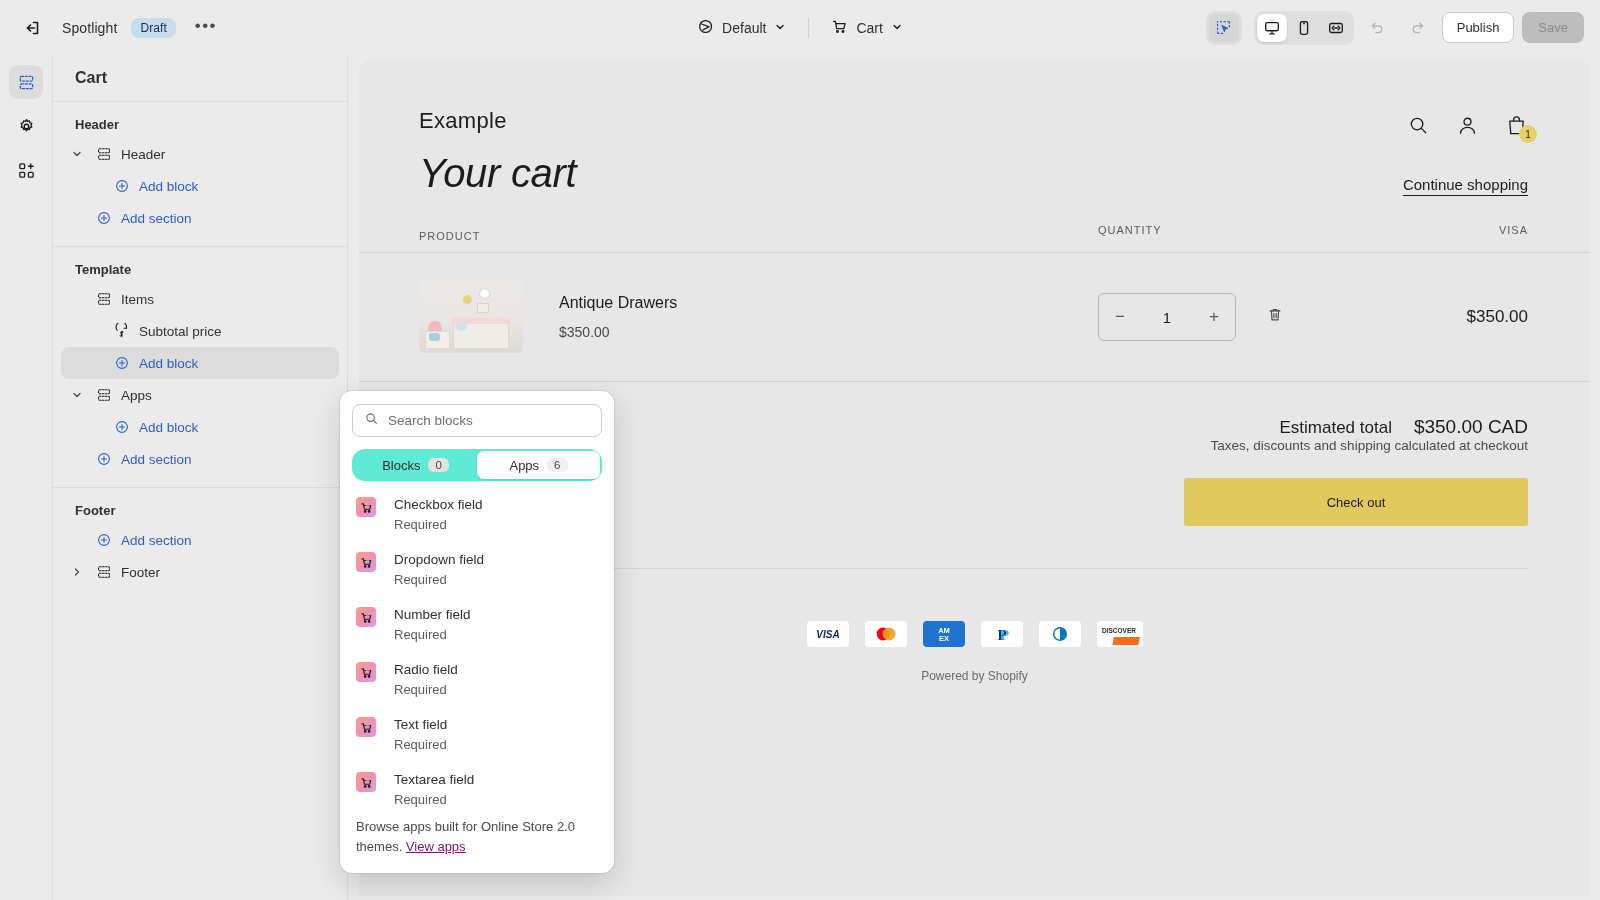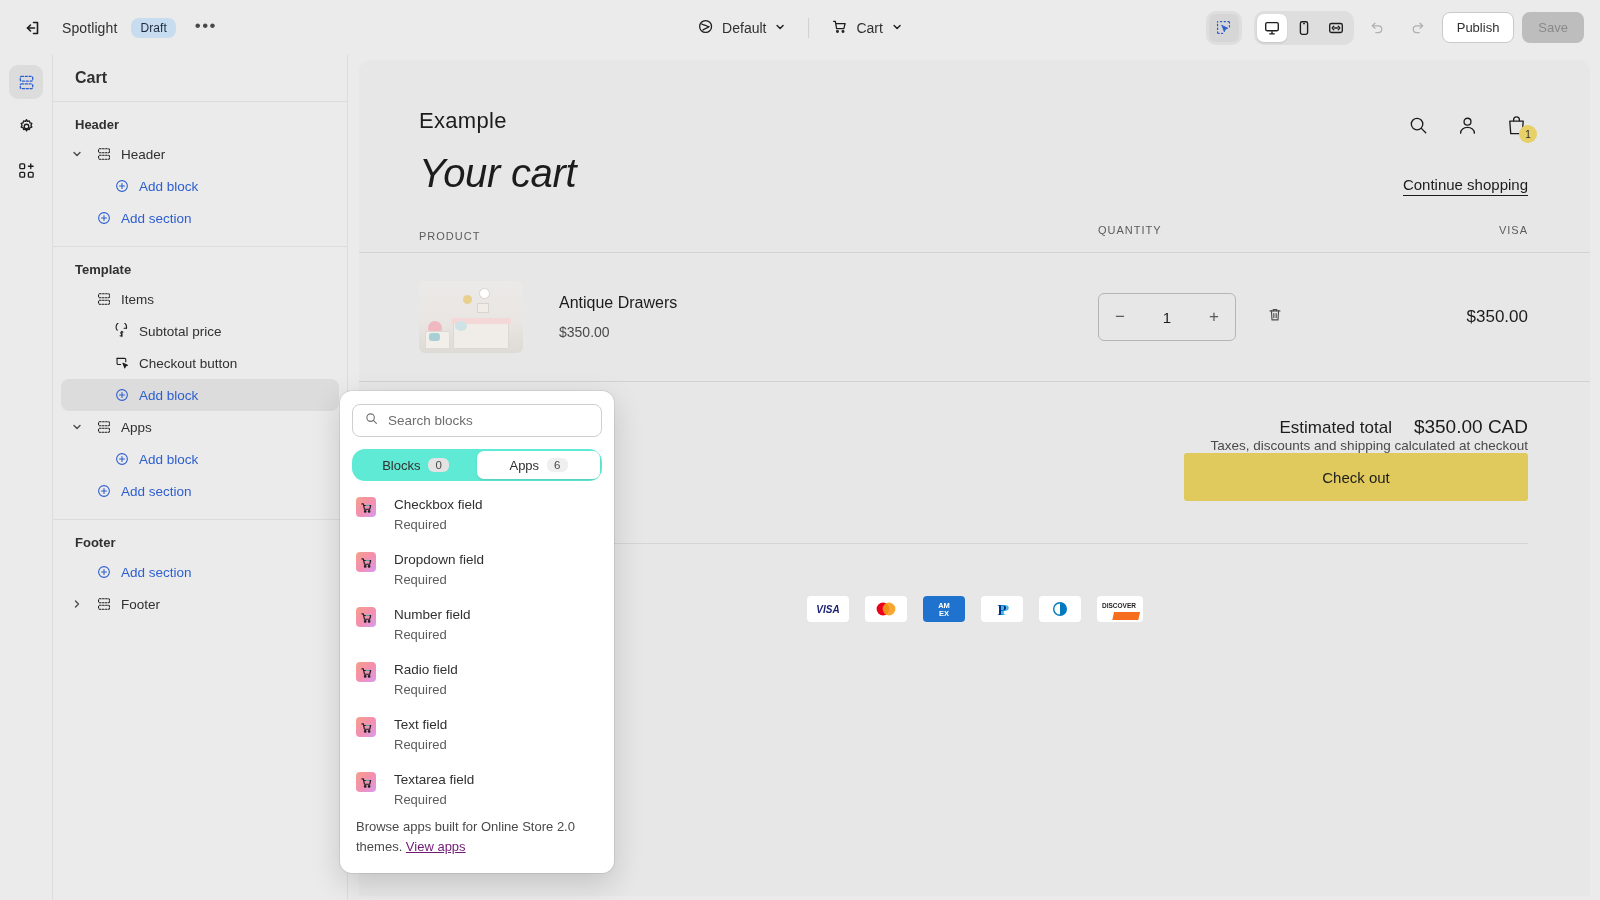--- a/index.html
+++ b/index.html
@@ -200,24 +200,24 @@
   .total-cell { width: 130px; text-align: right; font-size: 17px; color: #1c1c1c; }
   .hr-line { height: 1px; background: #d2d2d2; }
   .totals {
     padding: 34px 62px 0 60px; text-align: right;
   }
   .est-row { display: flex; align-items: baseline; justify-content: flex-end; gap: 22px; }
   .est-label { font-size: 17px; color: #1c1c1c; }
   .est-val { font-size: 19px; color: #1c1c1c; }
   .tax-note { font-size: 13.5px; color: #4a4a4a; }
   .checkout-btn {
-    margin-left: auto;
+    margin-top: 25px; margin-left: auto;
     width: 344px; height: 48px; background: #e0ca5e;
     border: none; border-radius: 3px; cursor: pointer;
-    font-size: 15px; color: #1c1c1c; display: flex; align-items: center; justify-content: center;
+    font-size: 13px; color: #1c1c1c; display: flex; align-items: center; justify-content: center;
     font-family: inherit;
   }
   .footer-sep { margin-top: 42px; height: 1px; background: #d5d5d5; }
   .footer {
     display: flex; align-items: center; justify-content: center;
     padding-top: 52px; gap: 16px;
   }
   .pay { height: 26px; width: 42px; border-radius: 4px; background: #fff;
     display: flex; align-items: center; justify-content: center; }
   .pay svg { display: block; }
@@ -456,31 +456,20 @@
           <span class="sb-ico">
             <svg width="16" height="16" viewBox="0 0 20 20" fill="none" stroke="#1c1c1c" stroke-width="1.35" stroke-linecap="round" stroke-linejoin="round">
               <path d="M15.5 6.5A6.5 6.5 0 104 9"></path>
               <path d="M15.6 3.5v3h-3"></path>
               <path d="M11.2 11.4a1.5 1.5 0 10-1.8 2.3 1.5 1.5 0 01-1.8 2.3"></path>
               <path d="M9.9 10.4v6.6"></path>
             </svg>
           </span>
           <span>Subtotal price</span>
         </div>
-        <div class="sb-row ind-1">
-          <span class="chev"></span>
-          <span class="sb-ico">
-            <svg width="16" height="16" viewBox="0 0 20 20" fill="none" stroke="#1c1c1c" stroke-width="1.35" stroke-linecap="round" stroke-linejoin="round">
-              <path d="M3.8 4.2h9.4a1.5 1.5 0 011.5 1.5v2.6"></path>
-              <path d="M3.8 4.2v6.2a1.5 1.5 0 001.5 1.5h3"></path>
-              <path d="M11.2 10.2l5.6 2.6-2.4.9-.9 2.4-2.3-5.9z" fill="#1c1c1c"></path>
-            </svg>
-          </span>
-          <span>Checkout button</span>
-        </div>
         <div class="sb-row ind-1 link selected">
           <span class="chev"></span>
           <span class="sb-ico">
             <svg width="16" height="16" viewBox="0 0 20 20" fill="none" stroke="#2c5ecf" stroke-width="1.35" stroke-linecap="round" stroke-linejoin="round">
               <circle cx="10" cy="10" r="6.7"></circle>
               <path d="M10 6.9v6.2M6.9 10h6.2"></path>
             </svg>
           </span>
           <span>Add block</span>
         </div>
@@ -666,20 +655,21 @@
             <path d="M13 3.4a5.6 5.6 0 000 11.2z" fill="#ffffff"></path>
           </svg>
       </div>
       <div class="pay" style="width:46px;overflow:hidden;">
         <svg width="46" height="22" viewBox="0 0 46 22">
             <text x="22" y="10" text-anchor="middle" font-family="Liberation Sans, sans-serif" font-size="6.5" font-weight="bold" fill="#231f20">DISCOVER</text>
             <path d="M20 14h26v8H20z" fill="#f76d1e" transform="skewX(-12)"></path>
           </svg>
       </div>
     </div>
+    <div class="powered">Powered by Shopify</div>
 
   </div>
 </div>
 
 <div class="popover">
   <div class="pop-search">
     <span>
       <svg width="15" height="15" viewBox="0 0 20 20" fill="none" stroke="#6e6e6e" stroke-width="1.5" stroke-linecap="round">
         <circle cx="8.8" cy="8.8" r="5"></circle>
           <path d="M12.5 12.5L16.5 16.5"></path>

